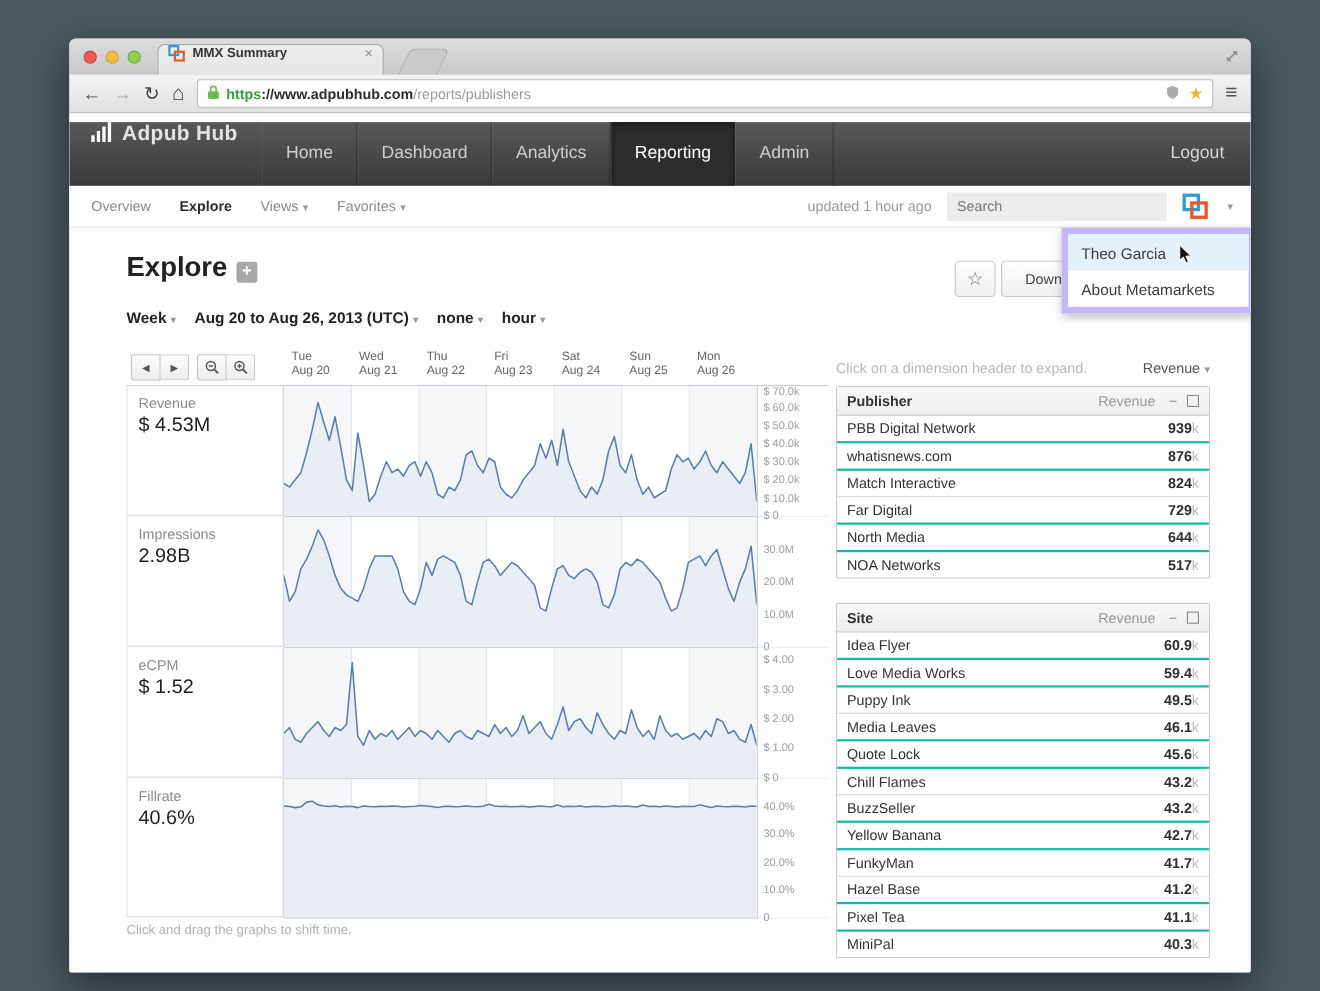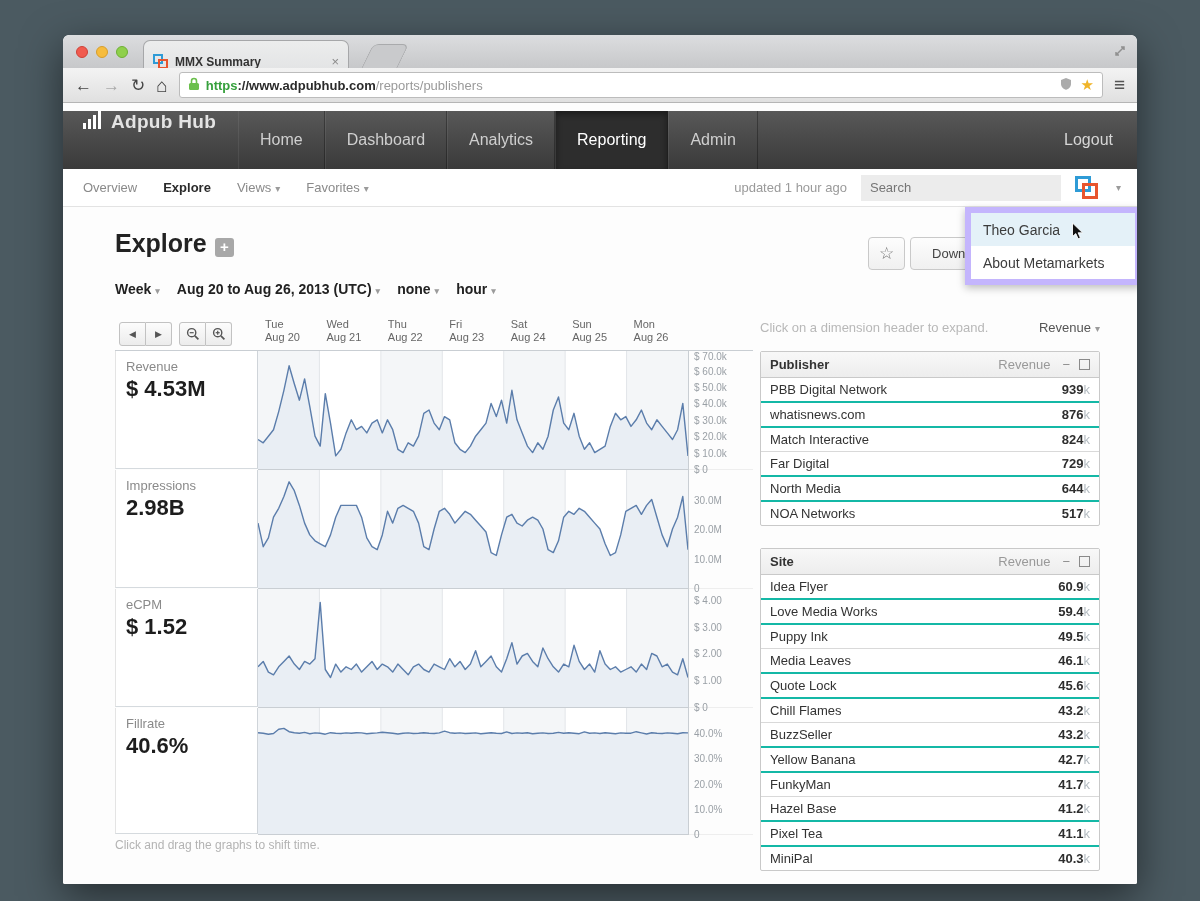--- a/index.html
+++ b/index.html
@@ -10,21 +10,21 @@
   
   .tabbar{position:absolute;left:0;top:0;right:0;height:33px;
           background:linear-gradient(#dcdddf,#c7c8ca);border-bottom:1px solid #aeaeae;border-radius:6px 6px 0 0}
   .lights{position:absolute;left:13px;top:11px;display:flex;gap:8px}
   .light{width:12px;height:12px;border-radius:50%;box-sizing:border-box}
   .light.red{background:#f15b4f;border:1px solid #ce4238}
   .light.yellow{background:#f6bc3d;border:1px solid #d79e2c}
   .light.green{background:#8fd04b;border:1px solid #6faf35}
   .tab{position:absolute;left:80px;top:5px;width:206px;height:29px;box-sizing:border-box;
        background:linear-gradient(#eceded,#e3e4e5);border:1px solid #a6a7a9;border-bottom:none;
-       border-radius:7px 7px 0 0;display:flex;align-items:flex-end;gap:7px;padding:0 9px;font-size:12px;color:#333}
+       border-radius:7px 7px 0 0;display:flex;align-items:flex-start;gap:7px;padding:0 9px;font-size:12px;color:#333}
   .tab-title{flex:1;white-space:nowrap;overflow:hidden;font-weight:bold}
   .tab-close{color:#8a8a8a;font-size:13px;cursor:default}
   .newtab-stub{position:absolute;left:304px;top:9px;width:34px;height:24px;background:#c9cacc;
        border:1px solid #a9aaac;border-bottom:none;border-radius:6px 6px 0 0;transform:skewX(-26deg)}
   .expand-icon{position:absolute;right:10px;top:9px}
   .toolbar{position:absolute;left:0;top:33px;right:0;height:35px;box-sizing:border-box;
            background:linear-gradient(#f3f3f3,#e0e0e0);border-bottom:1px solid #b5b5b5;
            display:flex;align-items:center;gap:11px;padding:0 12px}
   .nav-glyph{font-size:17px;color:#444;line-height:1}
   .nav-glyph.dim{color:#a9a9a9}
@@ -90,30 +90,30 @@
         display:flex;align-items:center;justify-content:center;font-size:9px;color:#555;cursor:pointer}
   .btn-group .tbtn:first-child{border-radius:3px 0 0 3px}
   .btn-group .tbtn:last-child{border-radius:0 3px 3px 0;border-left:none}
   .day-labels{position:absolute;left:143px;top:-2px;width:430px;height:30px}
   .day-label{position:absolute;width:61px;font-size:11px;color:#666;line-height:13px;padding-left:7px;box-sizing:border-box}
   .chart-table{border-top:1px solid #c9ced3}
   .chart-row{display:flex}
   .metric-cell{width:143px;box-sizing:border-box;border-left:1px solid #e4e4e4;border-right:1px solid #cfd4d9;
                border-bottom:1px solid #d5dade;padding:8px 10px;background:#fff}
   .metric-label{font-size:13px;color:#8a8a8a}
-  .metric-value{font-size:22px;font-weight:bold;color:#1d1d1d;margin-top:2px}
+  .metric-value{font-size:18px;font-weight:normal;color:#1d1d1d;margin-top:2px}
   .plot{width:430px;position:relative;border-bottom:1px solid #c9ced3;border-right:1px solid #c9ced3;overflow:hidden}
   .plot svg{display:block}
   .axis{width:64px;position:relative;font-size:10px;color:#9aa0a6;border-bottom:1px solid #eee}
   .axis .tick{position:absolute;left:5px;white-space:nowrap}
   .h118{height:118px}.h126{height:126px}
   .chart-hint{position:absolute;left:52px;top:735px;font-size:12px;color:#b3b3b3}
   
   .rpanel{position:absolute;left:697px;top:217px;width:340px}
-  .rpanel-header{display:flex;align-items:flex-start;height:22px;font-size:13px}
+  .rpanel-header{display:flex;align-items:flex-end;height:22px;font-size:13px}
   .dim-hint{color:#b8b8b8}
   .metric-select{margin-left:auto;color:#555;cursor:pointer}
   .card{border:1px solid #c9c9c9;border-radius:2px;background:#fff}
   .card1{margin-top:9px}
   .card2{margin-top:22px}
   .card-header{height:25px;display:flex;align-items:center;background:linear-gradient(#f8f8f8,#ededed);
                border-bottom:1px solid #c9c9c9;padding:0 9px;font-size:13px}
   .card-dim{font-weight:bold;color:#333;cursor:pointer}
   .card-metric{margin-left:auto;color:#999}
   .hdr-minus{color:#8a8a8a;margin-left:12px;font-size:13px;cursor:pointer}

